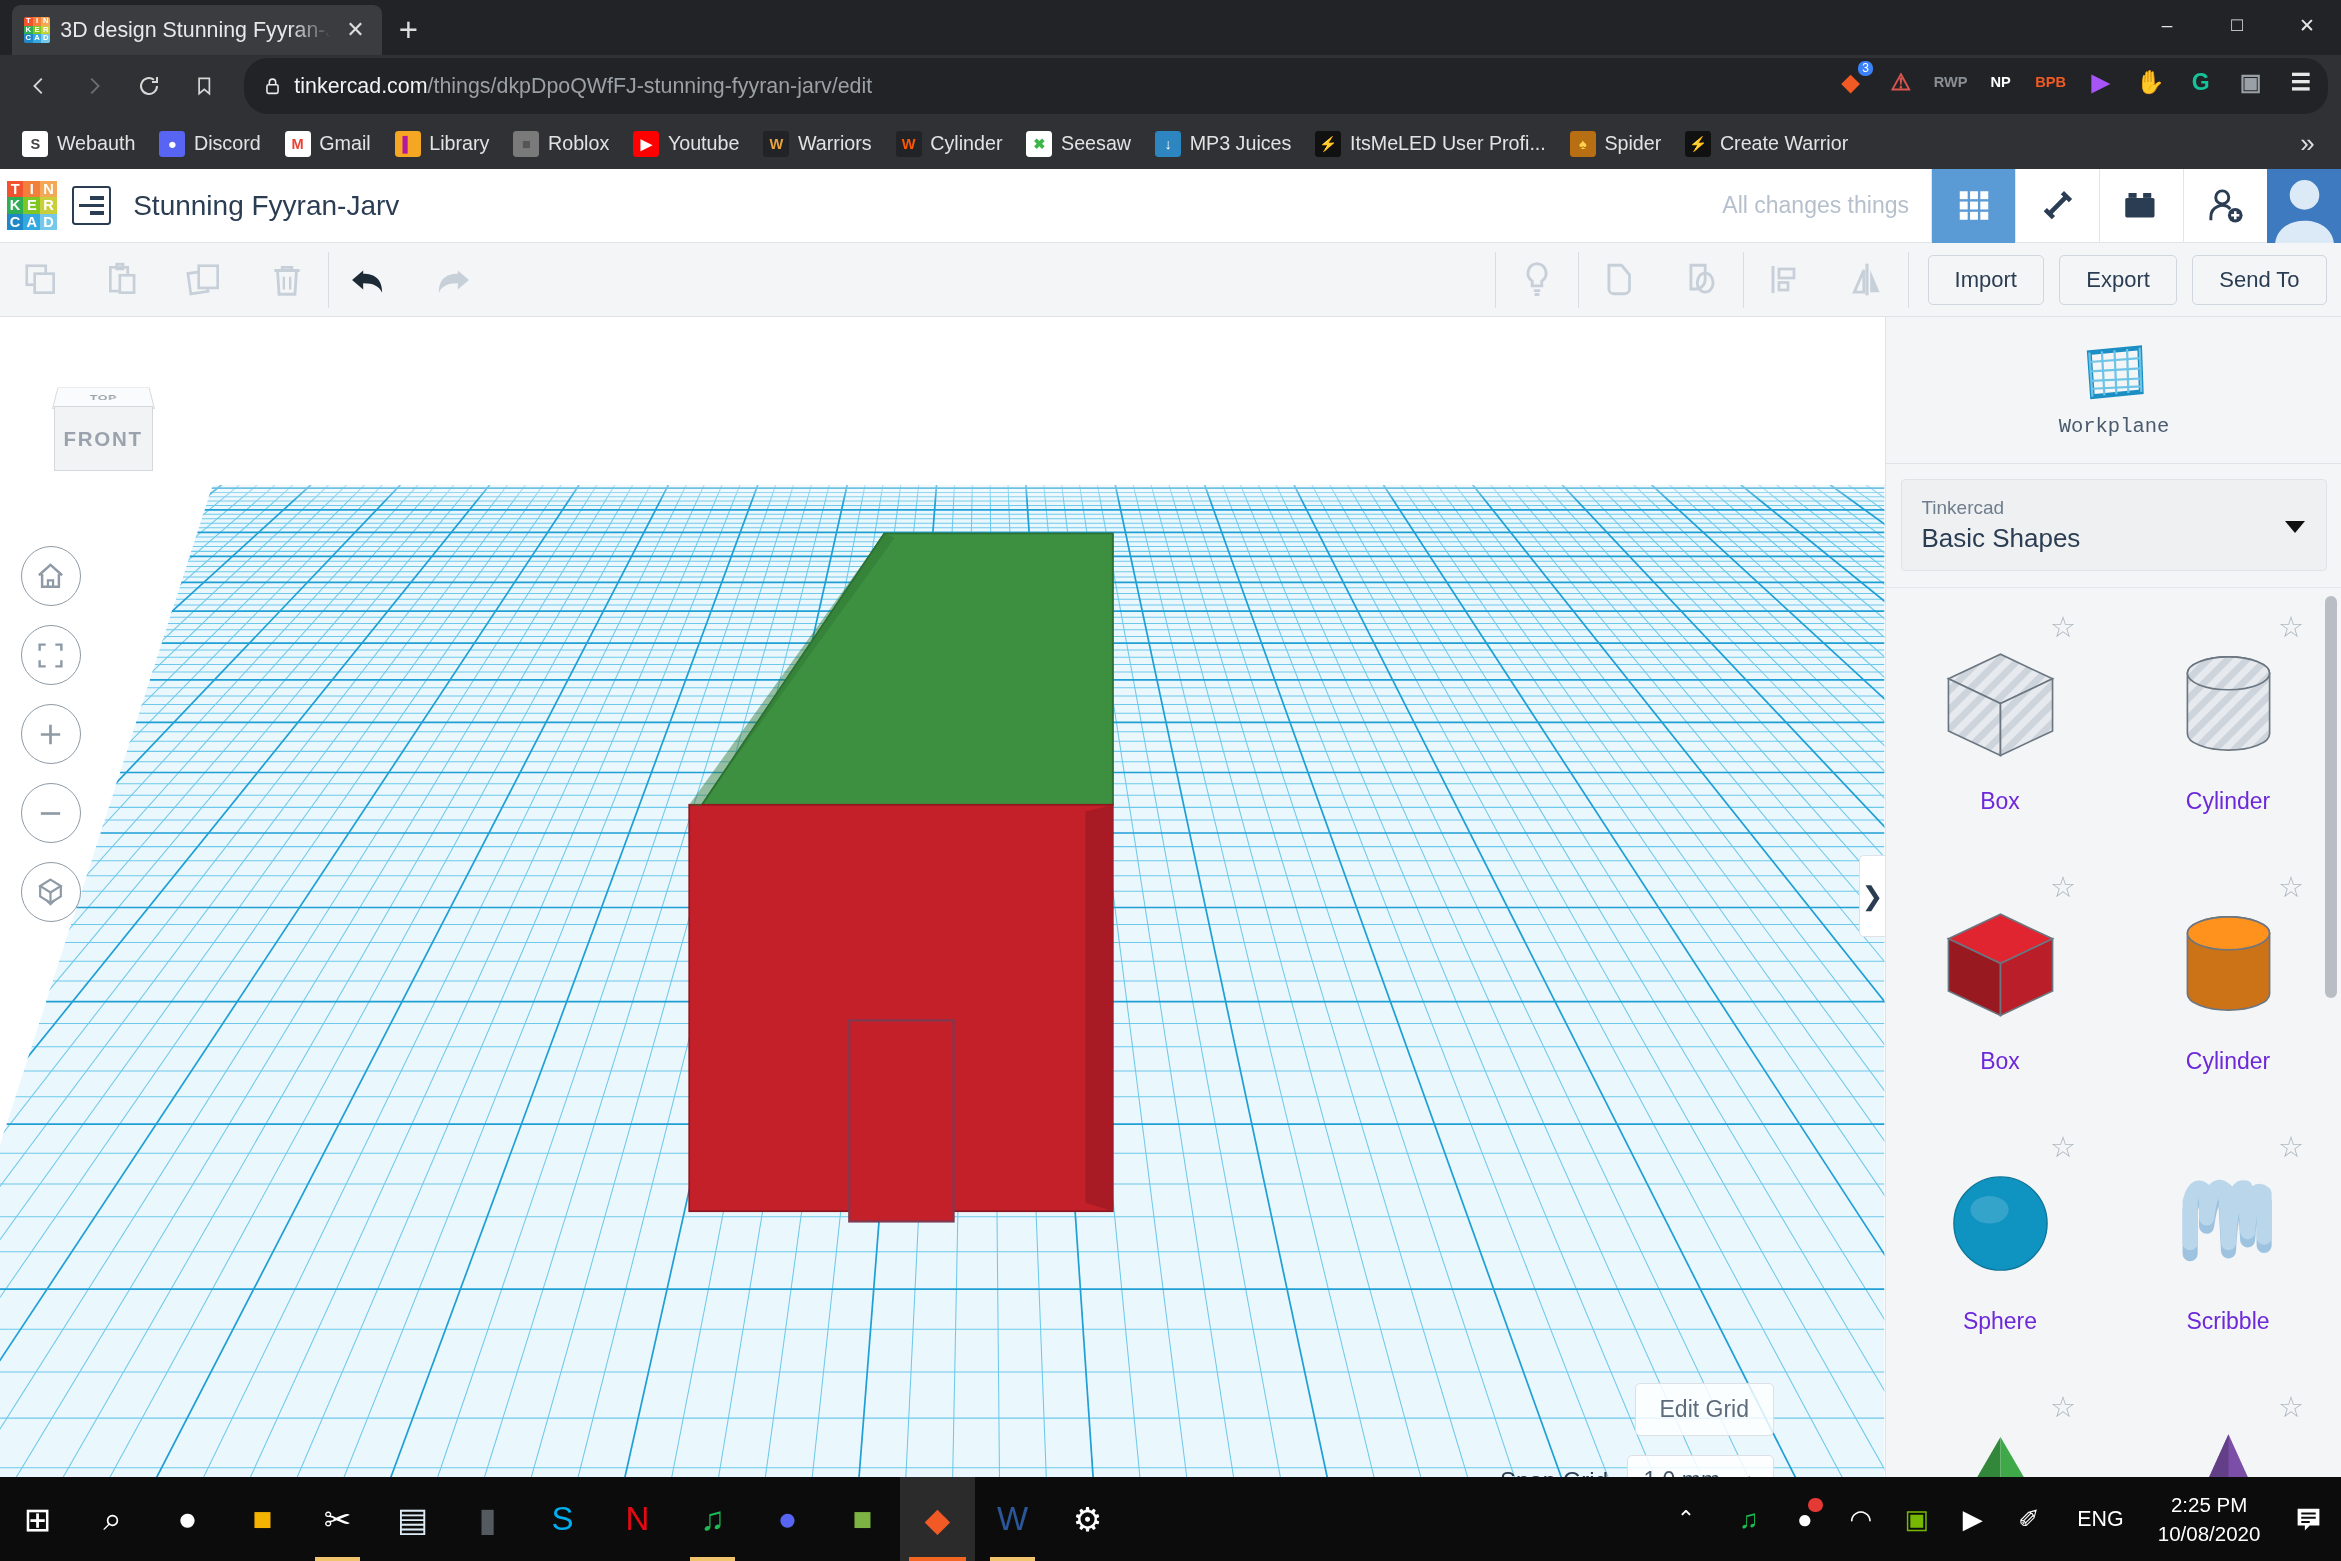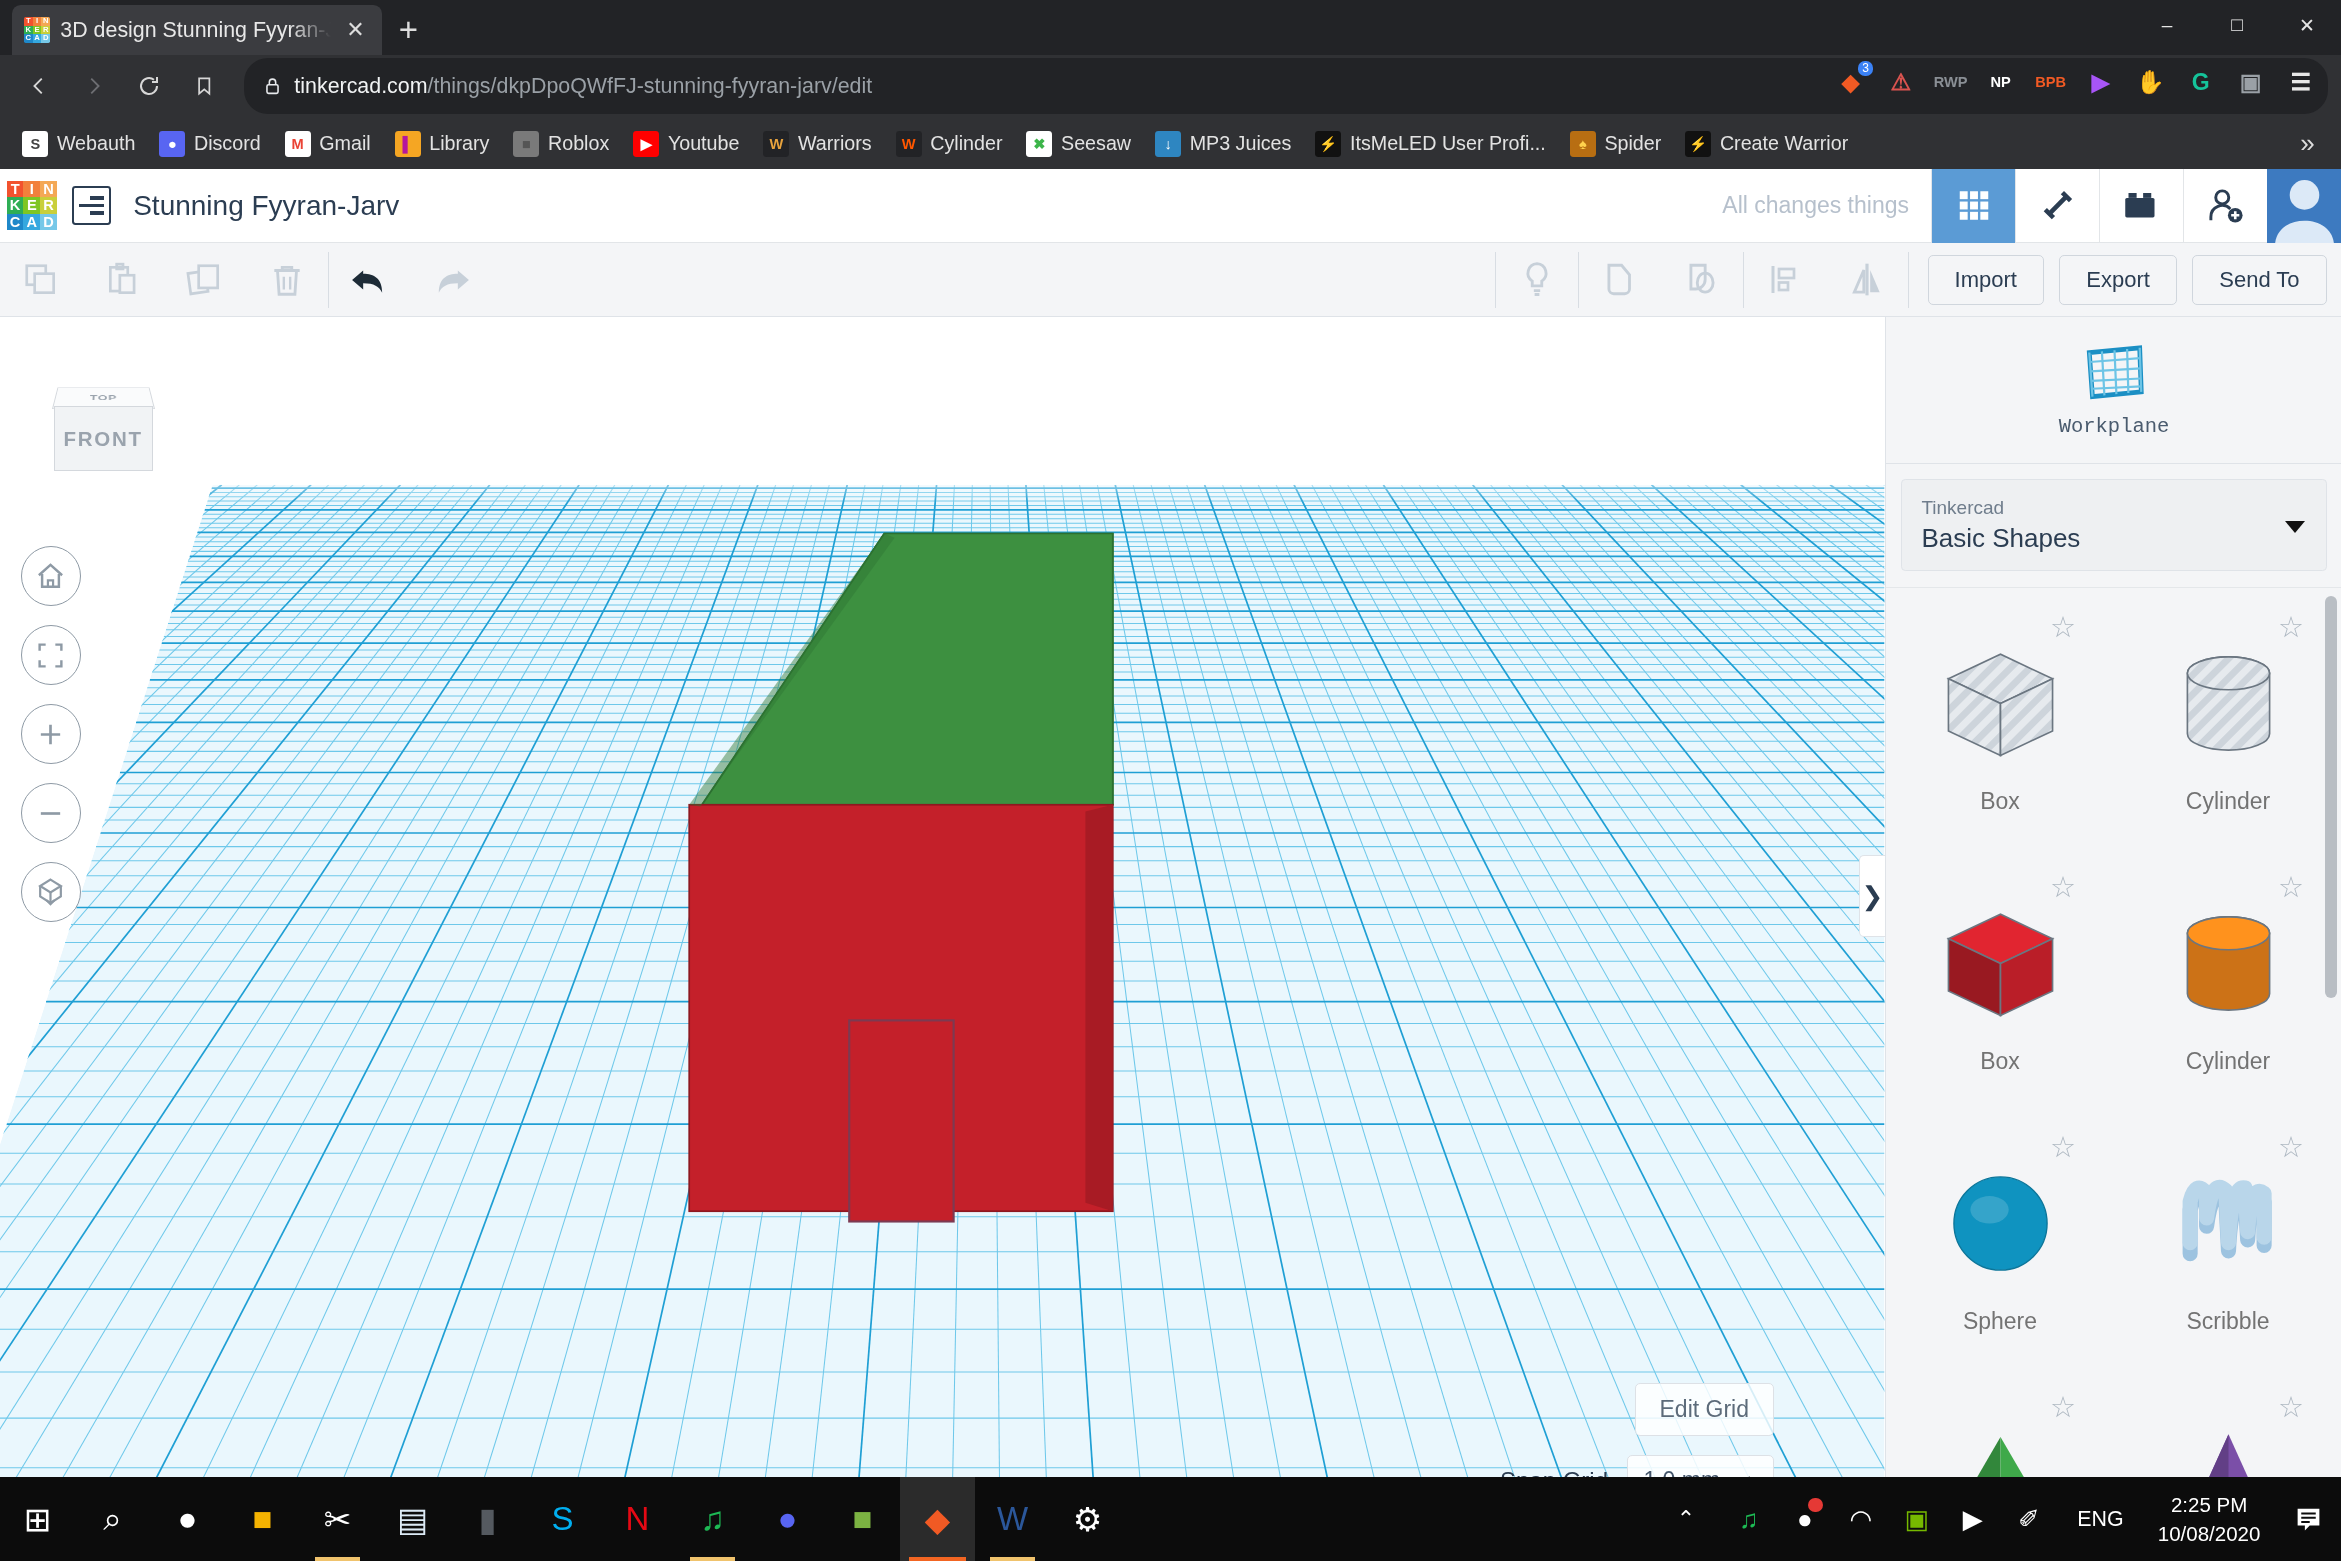--- a/index.html
+++ b/index.html
@@ -101,21 +101,21 @@
   .shape-dd { height:92px; margin:15.4px; background:#eef0f2; border:0.9px solid #dfe3e8; border-radius:4.3px;
     padding:10.3px 19px; display:flex; flex-direction:column; justify-content:center; position:relative; cursor:pointer; }
   .dd-sup { font-size:19px; color:#6f7d8c; }
   .dd-main { font-size:26px; color:#2b3d52; margin-top:3.4px; }
   .dd-caret { position:absolute; right:20.5px; top:50%; margin-top:-4.3px; width:0; height:0; border-left:10.3px solid transparent; border-right:10.3px solid transparent; border-top:12px solid #111; }
 
   .shape-grid { flex:1; overflow:hidden; position:relative; border-top:0.9px solid #e4e7ea; }
   .sg-inner { display:grid; grid-template-columns:1fr 1fr; }
   .scell { height:260px; position:relative; display:flex; flex-direction:column; align-items:center; justify-content:center; cursor:pointer; }
   .scell .star { position:absolute; top:22px; right:38px; }
-  .scell .nm { font-size:23px; color:#737373; position:absolute; bottom:33px; }
+  .scell .nm { font-size:23px; color:#6d28d9; position:absolute; bottom:33px; }
   .art { width:137px; height:137px; position:relative; margin-bottom:29px; }
   .pscroll { position:absolute; right:5.1px; top:8.6px; width:12px; height:402px; border-radius:6px; background:#b9bec4; cursor:pointer; }
 
   
   .taskbar { position:absolute; left:0; bottom:0; width:2342px; height:84px; background:#0c0c0c; display:flex; align-items:center; }
   .tbi { width:75px; height:84px; display:flex; align-items:center; justify-content:center; cursor:pointer; position:relative; }
   .tbi.running::after { content:""; position:absolute; bottom:0; left:20%; width:60%; height:4.3px; background:#f0c36d; }
   .tbi.active { background:#2b2b2b; }
   .tbi.active::after { content:""; position:absolute; bottom:0; left:12%; width:76%; height:4.3px; background:#f26522; }
   .tray { margin-left:auto; display:flex; align-items:center; gap:6.8px; padding-right:5.1px; }

